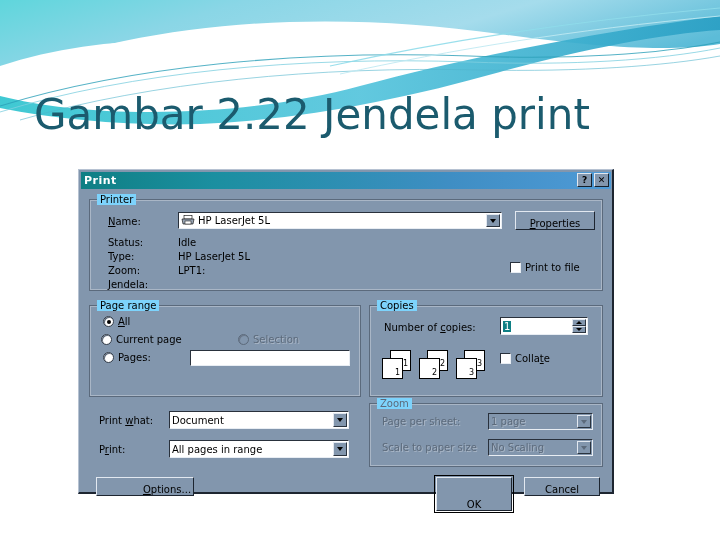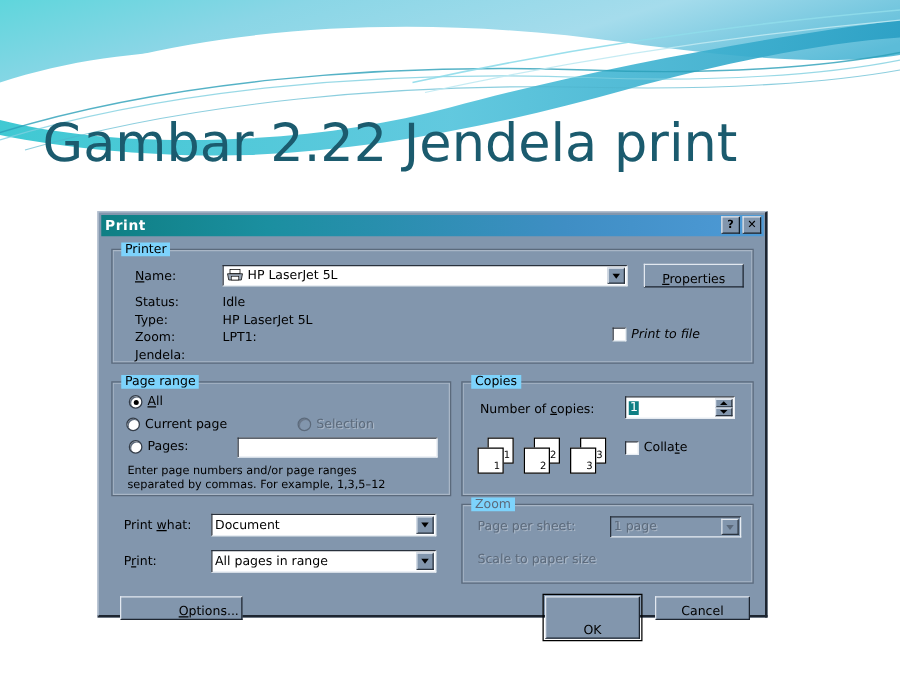--- a/index.html
+++ b/index.html
@@ -253,21 +253,21 @@
 
       <span class="lbl" style="left:18px; top:51px;">Type:</span>
       <span class="lbl" style="left:88px; top:51px;">HP LaserJet 5L</span>
 
       <span class="lbl" style="left:18px; top:65px;">Zoom:</span>
       <span class="lbl" style="left:88px; top:65px;">LPT1:</span>
 
       <span class="lbl" style="left:18px; top:79px;">Jendela:</span>
       <span class="lbl" style="left:88px; top:79px;"></span>
 
-      <div class="check" style="left:400px; top:62px;font-style:italic;">
+      <div class="check" style="left:420px; top:62px;">
         <span class="box"></span>
         <span class="lbl" style="position:static;">Print to file</span>
       </div>
     </div>
 
     <div class="group" style="left:8px; top:114px; width:272px; height:92px;">
       <span class="legend">Page range</span>
 
       <div class="radio checked" style="left:13px; top:10px;">
         <span class="dot"></span>
@@ -286,24 +286,20 @@
 
       <div class="radio" style="left:13px; top:46px;">
         <span class="dot"></span>
         <span class="lbl" style="position:static;">Pages:</span>
       </div>
 
       <div class="field" style="left:100px; top:44px; width:160px; height:16px;">
         <span class="fieldtext"></span>
       </div>
 
-      <div class="hint" style="left:12px; top:66px;">
-        <div>Enter page numbers and/or page ranges</div>
-        <div>separated by commas.  For example, 1,3,5–12</div>
-      </div>
     </div>
 
     <div class="group" style="left:288px; top:114px; width:234px; height:92px;">
       <span class="legend">Copies</span>
 
       <span class="lbl" style="left:14px; top:16px;">Number of <span class="u">c</span>opies:</span>
 
       <div class="field" style="left:130px; top:11px; width:88px; height:18px;">
         <span class="sel">1</span>
         <div class="spin">
@@ -360,20 +356,26 @@
 
       <span class="lbl dis" style="left:12px; top:12px;">Page per sheet:</span>
       <div class="field dis" style="left:118px; top:9px; width:105px; height:17px;">
         <span class="fieldtext">1 page</span>
         <div class="arrowbtn">
             <span class="caret dis"></span>
           </div>
       </div>
 
       <span class="lbl dis" style="left:12px; top:38px;">Scale to paper size</span>
+      <div class="field dis" style="left:118px; top:35px; width:105px; height:17px;">
+        <span class="fieldtext">No Scaling</span>
+        <div class="arrowbtn">
+            <span class="caret dis"></span>
+          </div>
+      </div>
     </div>
 
     <div class="btn" style="left:15px; top:286px; width:98px; height:19px;padding-left:44px;">
       <span><span class="u">O</span>ptions...</span>
     </div>
 
     <div class="btn default" style="left:355px; top:286px; width:76px; height:34px;">
       <span>OK</span>
     </div>
 

